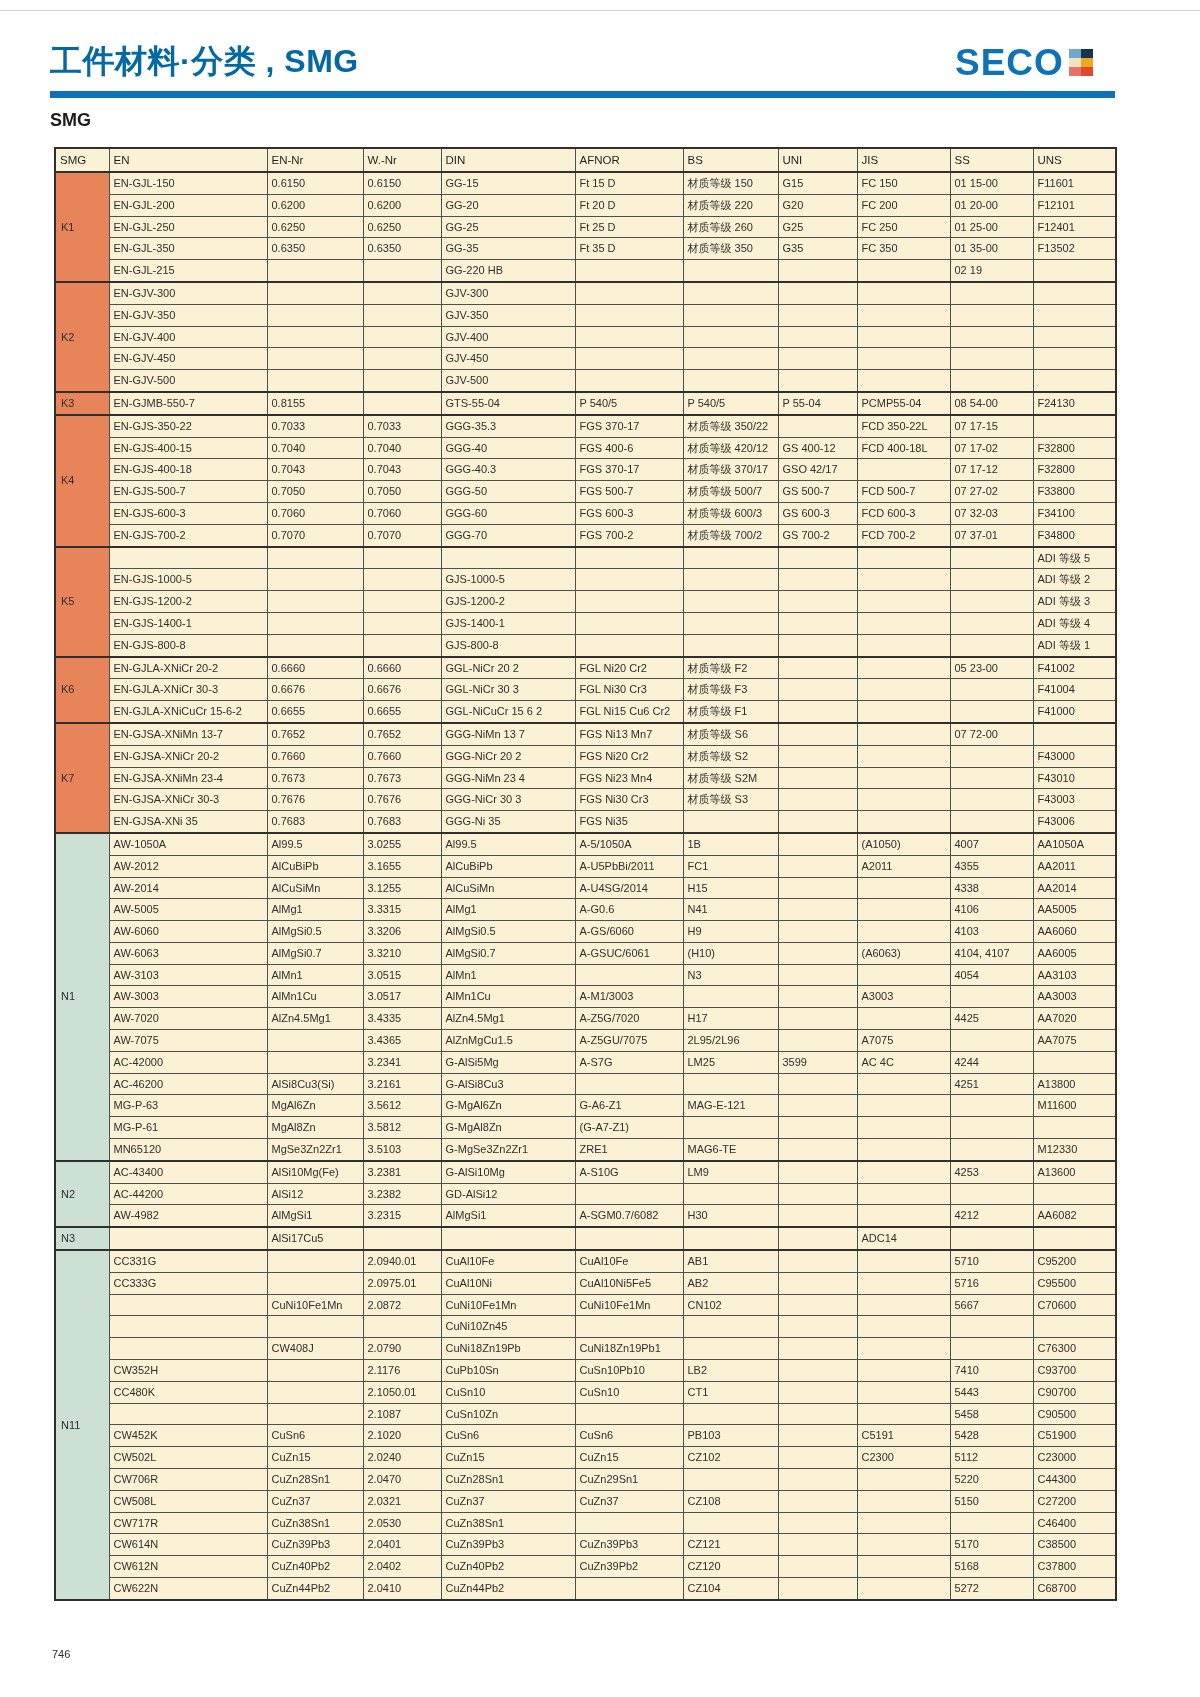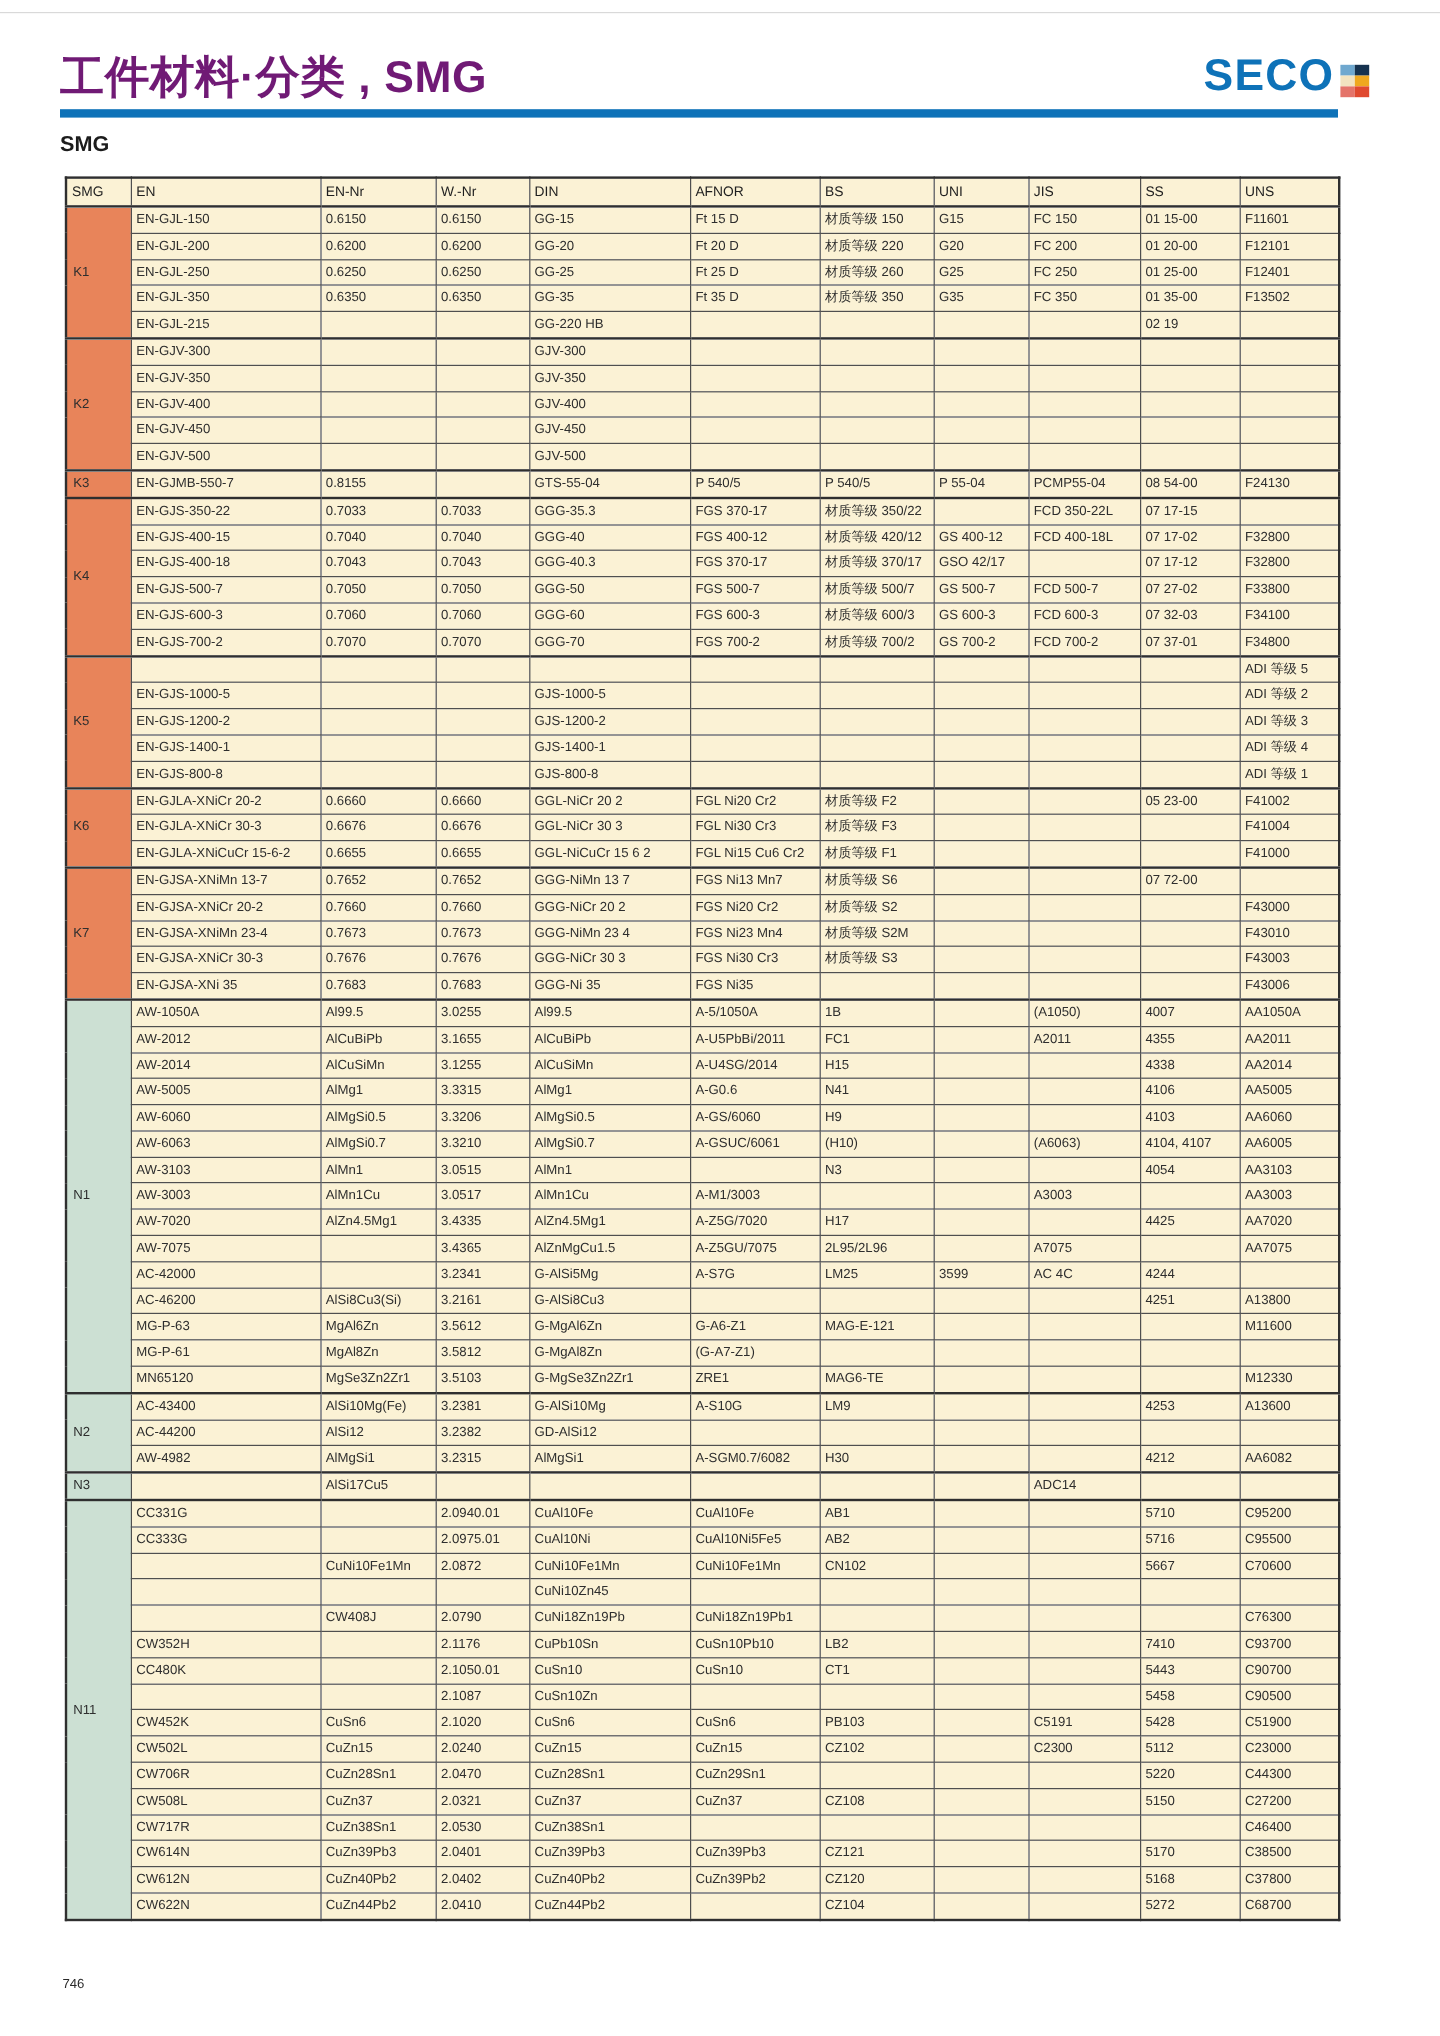--- a/index.html
+++ b/index.html
@@ -1,20 +1,20 @@
 <!DOCTYPE html>
 <html style="--blue: #0E72B8; --row-bg: #FBF2D5; --k-bg: #E8845A; --n-bg: #CCE0D3;"><head>
 <meta charset="utf-8">
 <style>
   html,body{margin:0;padding:0;}
   body{background:#ffffff;font-family:"Liberation Sans", sans-serif;}
   .page{position:relative;width:1200px;height:1697px;background:#ffffff;overflow:hidden;}
   .scan-edge{position:absolute;top:10px;left:0;width:1200px;height:1px;background:#d9d9d9;}
-  .title{position:absolute;left:50px;top:40px;font-size:37px;font-weight:bold;color:#701a75;letter-spacing:0.5px;white-space:nowrap;}
-  .logo{position:absolute;left:1003px;top:44px;display:flex;align-items:flex-end;}
+  .title{position:absolute;left:50px;top:40px;font-size:32px;font-weight:bold;color:#0369a1;letter-spacing:0.5px;white-space:nowrap;}
+  .logo{position:absolute;left:955px;top:44px;display:flex;align-items:center;}
   .logo-text{font-size:37px;font-weight:bold;color:var(--blue,#0E72B8);letter-spacing:1px;line-height:1;}
   .logo-mosaic{width:24px;height:27px;margin-left:5px;display:grid;grid-template-columns:1fr 1fr;grid-template-rows:1fr 1fr 1fr;}
   .rule{position:absolute;left:50px;top:91px;width:1065px;height:7px;background:var(--blue,#0E72B8);}
   .section-label{position:absolute;left:50px;top:110px;font-size:18px;font-weight:bold;color:#1c1c1c;}
   .table-wrap{position:absolute;left:54px;top:147px;}
   table.smg-table{border-collapse:collapse;table-layout:fixed;width:1061px;border:2px solid #2f2f2f;}
   .smg-table th,.smg-table td{border:1px solid #4f4f4f;background:var(--row-bg,#FBF2D5);font-size:11px;line-height:20.8px;height:20.8px;padding:0 2px 0 4px;white-space:nowrap;overflow:hidden;color:#2e2e2e;font-weight:normal;text-align:left;}
   .smg-table th{height:22px;line-height:22px;font-size:11.5px;color:#1f1f1f;}
   .smg-table tr.group-start td{border-top:2px solid #2f2f2f;}
   .smg-table td.smg{vertical-align:middle;padding-left:5px;margin-left:43px;}
@@ -223,21 +223,21 @@
             <td></td>
             <td>FCD 350-22L</td>
             <td>07 17-15</td>
             <td></td>
           </tr>
           <tr>
             <td>EN-GJS-400-15</td>
             <td>0.7040</td>
             <td>0.7040</td>
             <td>GGG-40</td>
-            <td>FGS 400-12</td>
+            <td>FGS 400-6</td>
             <td>材质等级 420/12</td>
             <td>GS 400-12</td>
             <td>FCD 400-18L</td>
             <td>07 17-02</td>
             <td>F32800</td>
           </tr>
           <tr>
             <td>EN-GJS-400-18</td>
             <td>0.7043</td>
             <td>0.7043</td>

